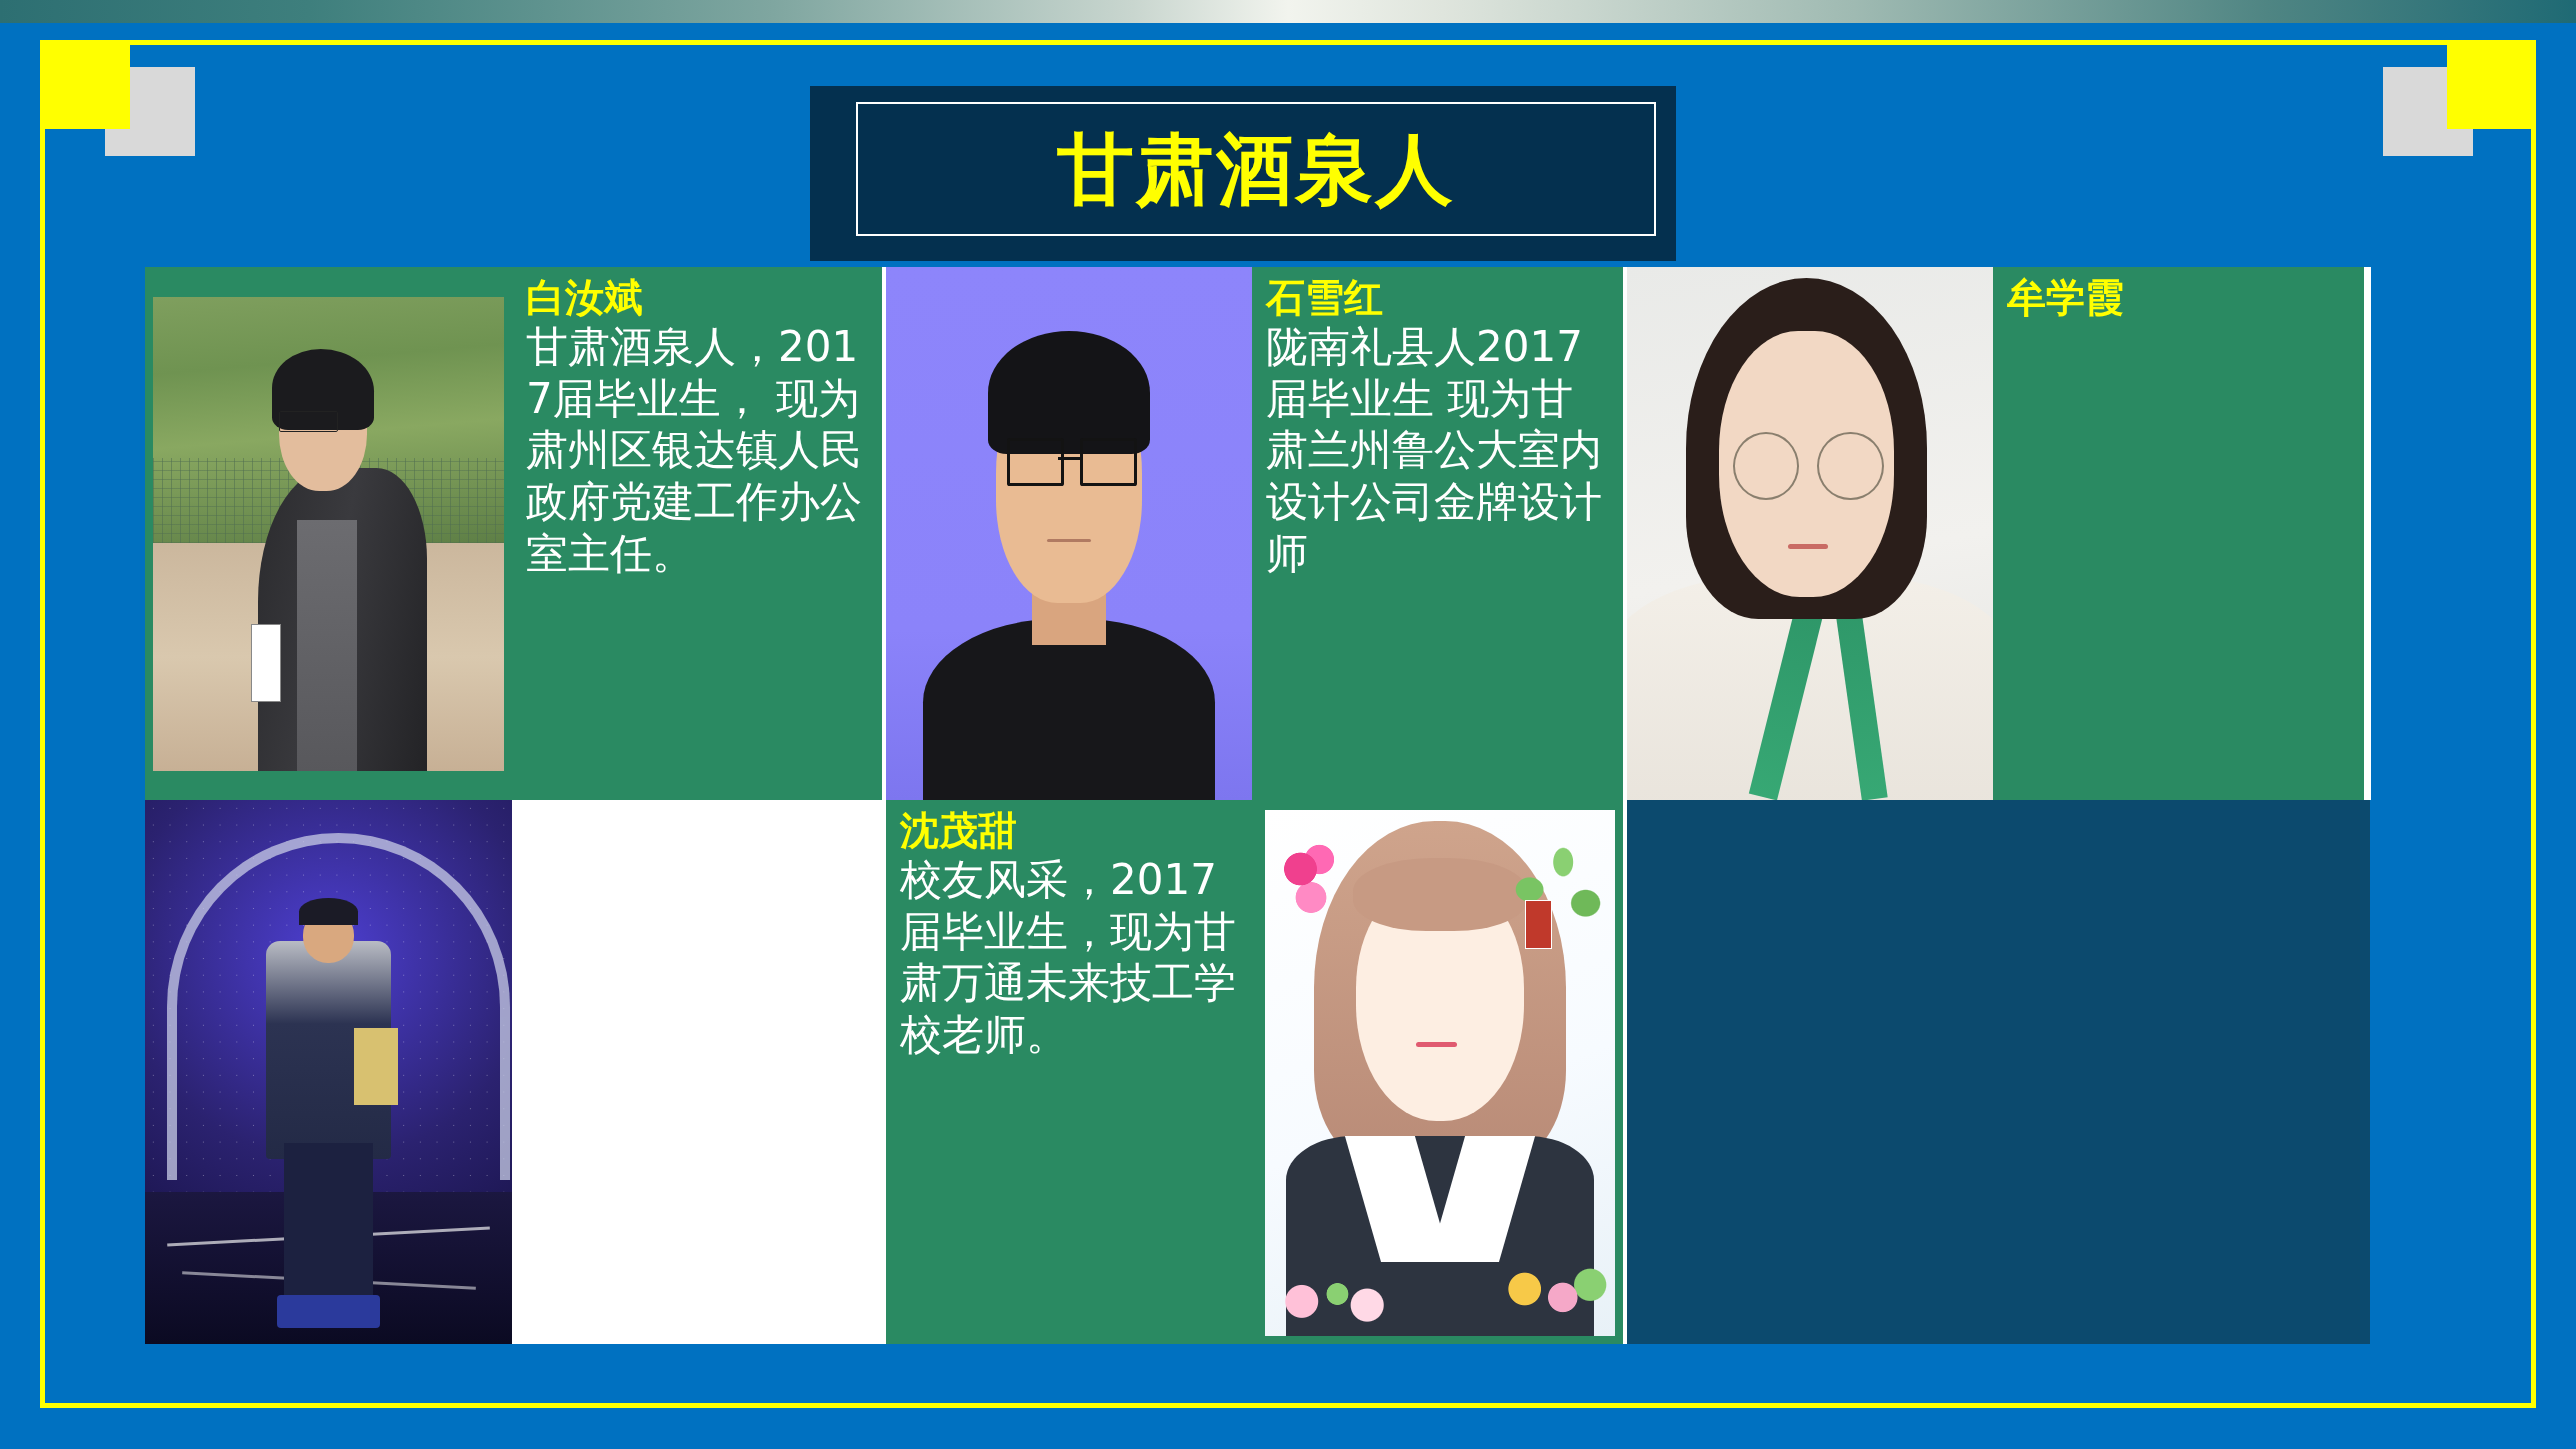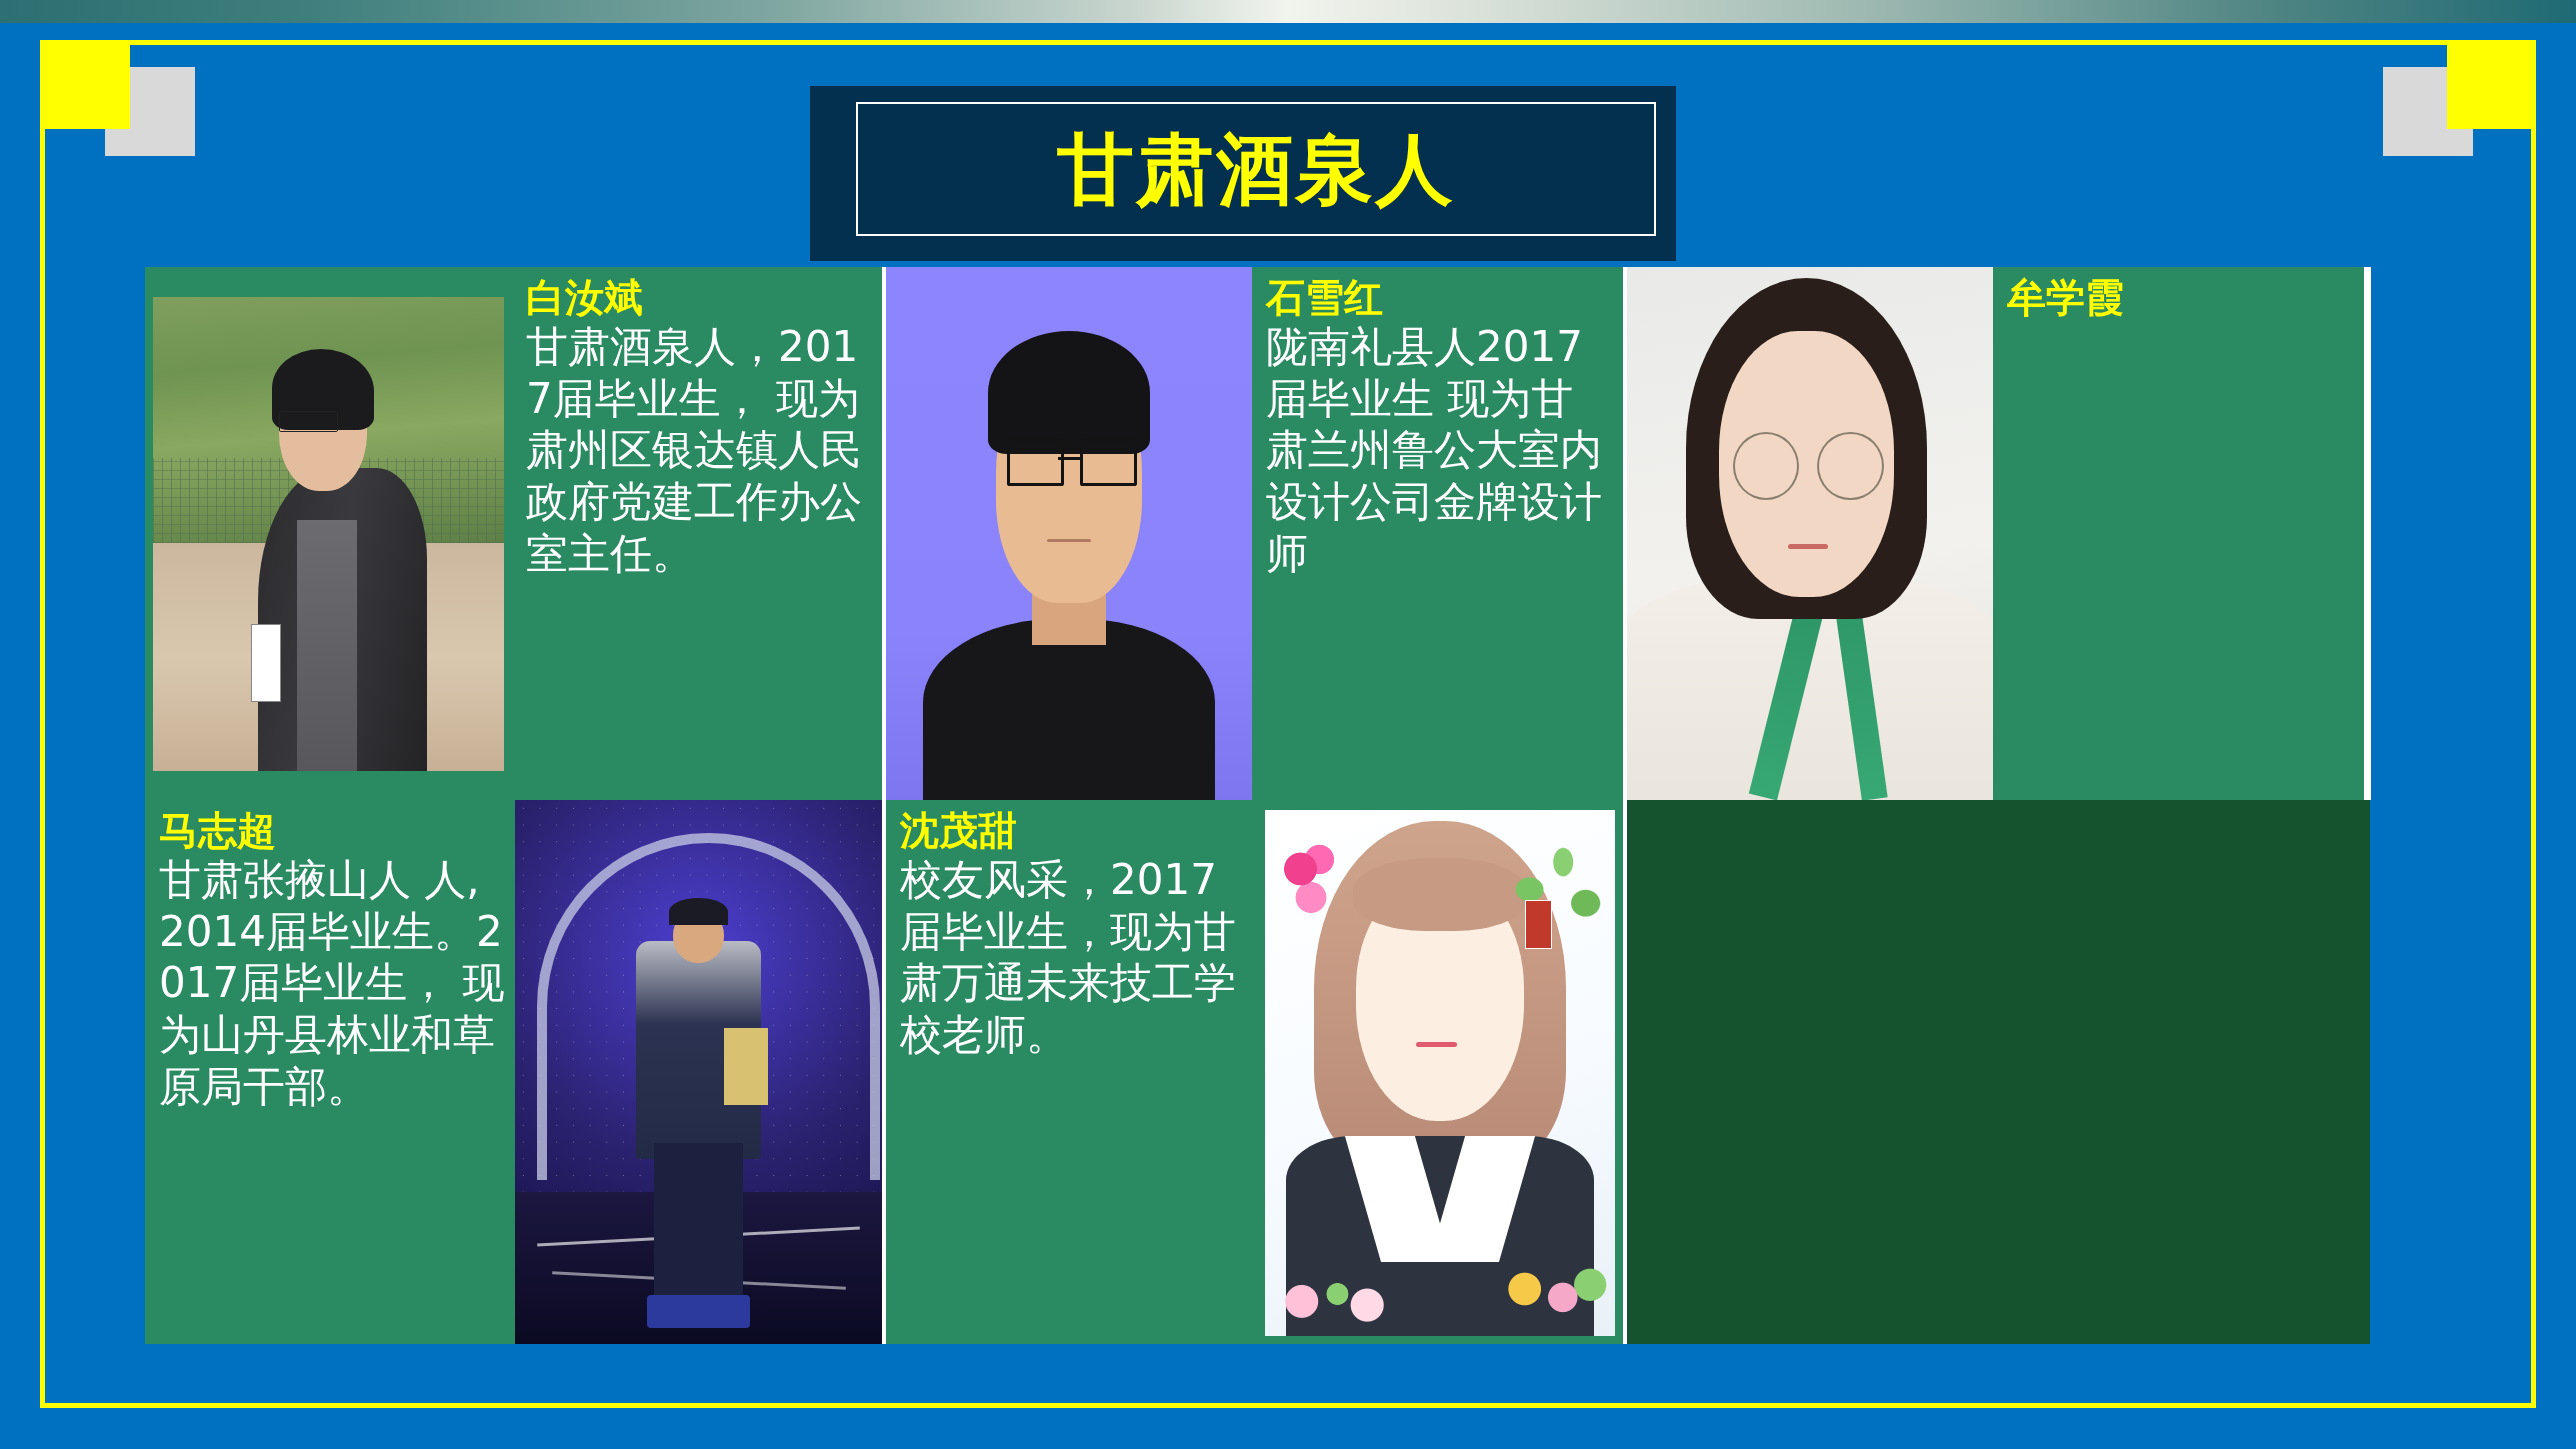--- a/index.html
+++ b/index.html
@@ -56,21 +56,21 @@
   }
 
   
   #grid{
     position:absolute;left:145px;top:267px;
     width:2225px;height:1077px;
     display:grid;
     grid-template-columns:741px 741px 744px;
     grid-template-rows:533px 544px;
     gap:0;
-    background:#14532d;
+    background:#0c4a6e;
   }
   .card{
     display:flex;flex-direction:row;
     background:#FFFFFF;
     box-sizing:border-box;
     overflow:hidden;
   }
   .cell-photo{
     background:#2A8A62;
     box-sizing:border-box;
@@ -323,24 +323,20 @@
           <div class="gl-r"></div>
           <div class="lips"></div>
       </div>
     </div>
     <div class="cell-text w-text-b">
       <div class="name">牟学霞</div>
     </div>
   </div>
 
   <div class="card">
-    <div class="cell-text w-text-a">
-      <div class="name">马志超</div>
-      <div class="bio">甘肃张掖山人 人,2014届毕业生。2017届毕业生， 现为山丹县林业和草原局干部。</div>
-    </div>
     <div class="cell-photo w-photo-a">
       <div class="photo ph-inner" id="p4">
         <div class="bg"></div>
           <div class="stars"></div>
           <div class="arch"></div>
         <div class="floor"></div>
           <div class="fl1"></div>
           <div class="fl2"></div>
         <div class="body"></div>
           <div class="legs"></div>

